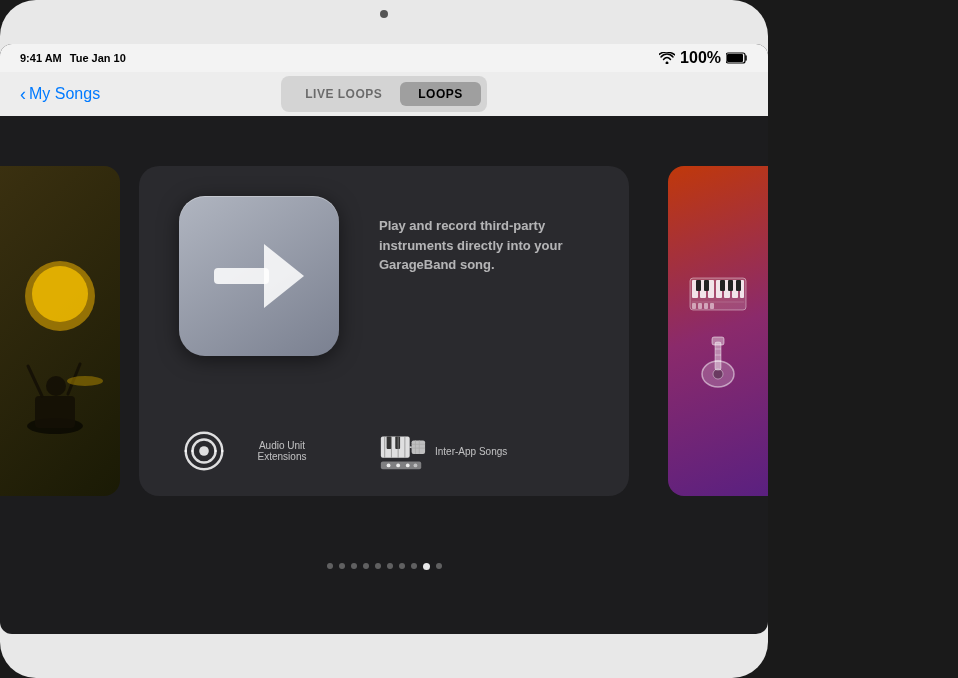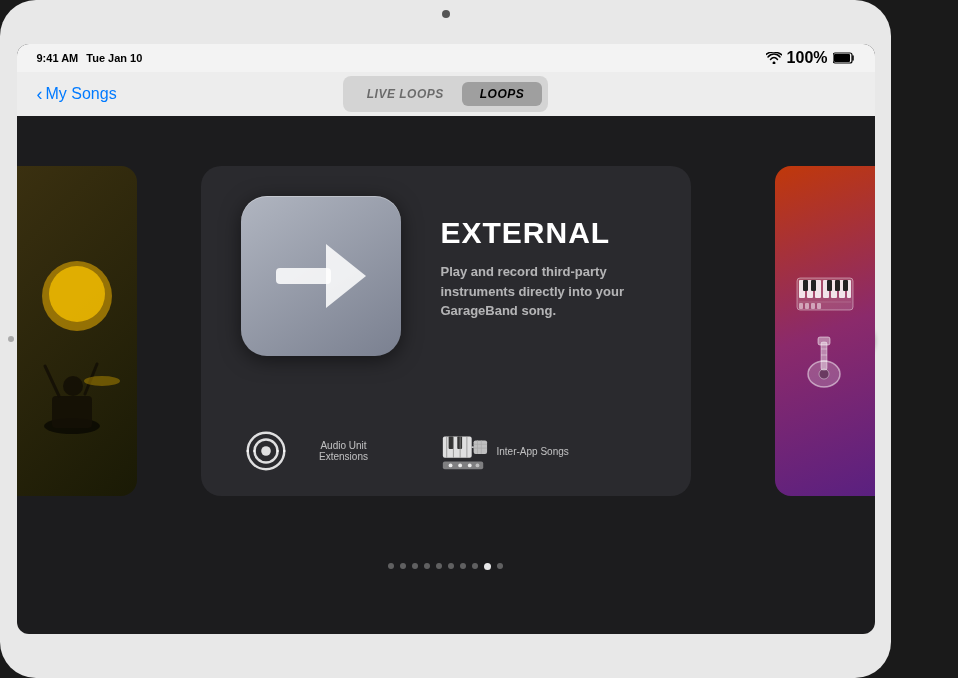--- a/index.html
+++ b/index.html
@@ -8,21 +8,21 @@
       width: 958px;
       height: 678px;
       background: #1a1a1a;
       font-family: -apple-system, 'Helvetica Neue', Arial, sans-serif;
       overflow: hidden;
       position: relative;
     }
 
     
     .ipad-frame {
-      width: 891px;
+      width: 768px;
       height: 678px;
       background: #e8e8e8;
       border-radius: 36px;
       position: relative;
       display: flex;
       align-items: center;
       justify-content: center;
     }
 
     
@@ -86,21 +86,20 @@
 
     .back-label {
       font-size: 16px;
     }
 
     .segmented-control {
       display: flex;
       background: rgba(255,255,255,0.12);
       border-radius: 8px;
       padding: 6px;
-      font-style: italic;
     }
 
     .seg-item {
       padding: 5px 18px;
       border-radius: 6px;
       font-size: 12px;
       font-weight: 600;
       letter-spacing: 0.5px;
       cursor: pointer;
       color: rgba(255,255,255,0.6);
@@ -393,21 +392,20 @@
             <div class="arrow-icon-container">
               <svg class="arrow-svg" viewBox="0 0 100 100">
 
                 <rect x="5" y="42" width="55" height="16" rx="4" fill="rgba(255,255,255,0.85)"></rect>
 
                 <polygon points="55,18 95,50 55,82" fill="rgba(255,255,255,0.85)"></polygon>
               </svg>
             </div>
 
             <div class="card-text-area">
-              <div class="card-title">EXTERNAL</div>
               <div class="card-description">Play and record third-party instruments directly into your GarageBand song.</div>
             </div>
           </div>
 
           <div class="card-bottom-icons">
 
             <div class="icon-item">
               <div class="icon-visual">
 
                 <svg width="52" height="42" viewBox="0 0 52 42">

